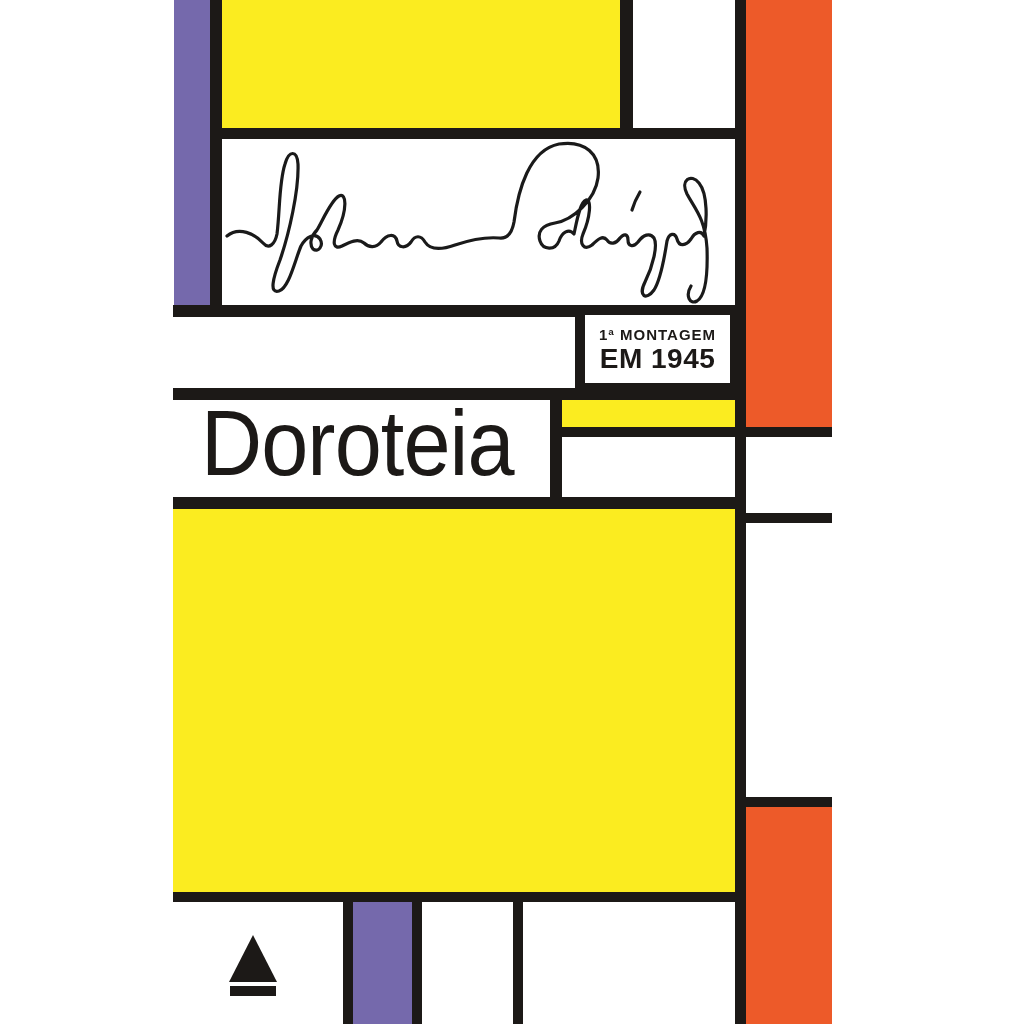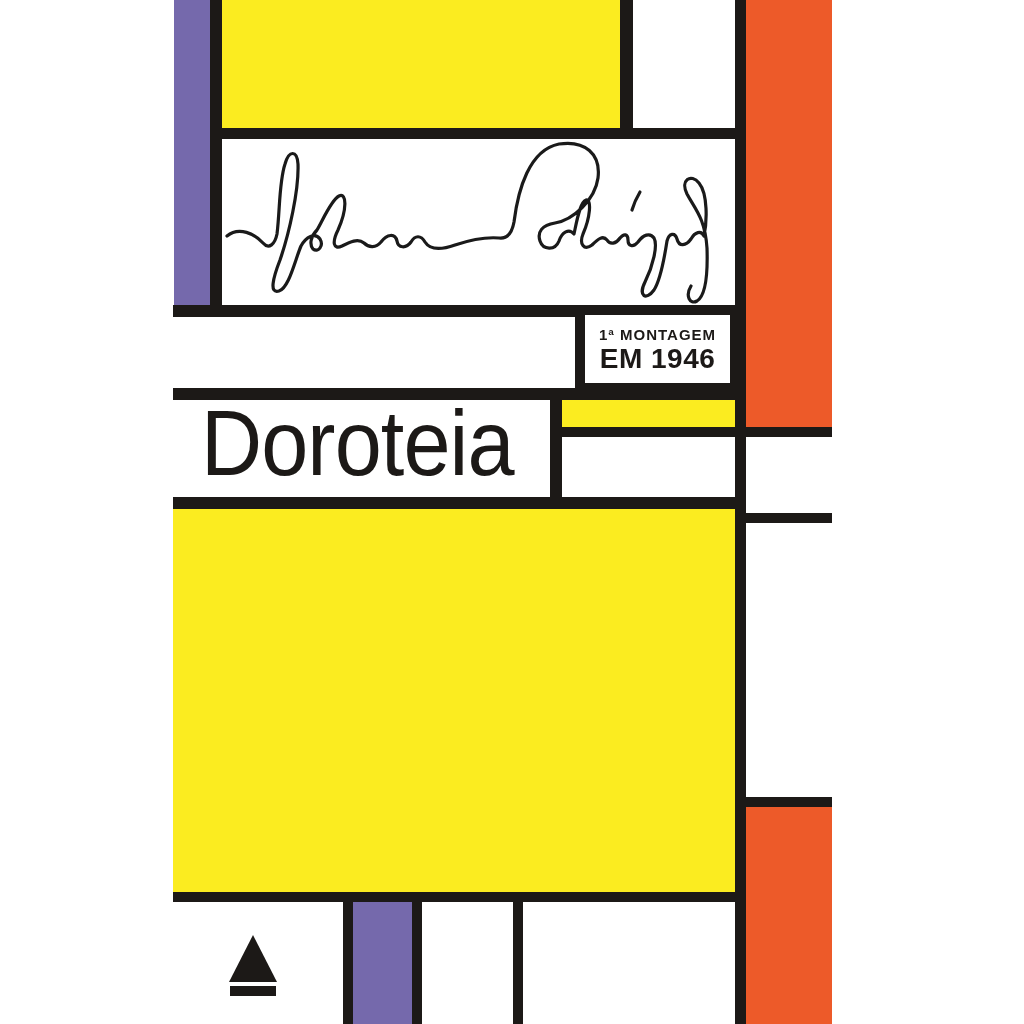--- a/index.html
+++ b/index.html
@@ -75,21 +75,21 @@
   <div class="rect black" style="left:173px;top:497px;width:573px;height:12px"></div>
   <div class="rect black" style="left:746px;top:513px;width:102px;height:10px"></div>
   <div class="rect black" style="left:746px;top:797px;width:102px;height:10px"></div>
   <div class="rect black" style="left:173px;top:892px;width:562px;height:10px"></div>
   <div class="rect black" style="left:343px;top:902px;width:10px;height:122px"></div>
   <div class="rect black" style="left:412px;top:902px;width:10px;height:122px"></div>
   <div class="rect black" style="left:513px;top:902px;width:10px;height:122px"></div>
 
   <div class="badge-box">
     <div class="badge-line1">1ª MONTAGEM</div>
-    <div class="badge-line2">EM 1946</div>
+    <div class="badge-line2">EM 1945</div>
   </div>
 
   <div class="title-text">Doroteia</div>
 
   <div class="signature-wrap" aria-label="Nelson Rodrigues">
     <svg viewBox="0 0 505 168">
       <g fill="none" stroke="#1a1a1a" stroke-width="3.2" stroke-linecap="round" stroke-linejoin="round">
         <path d="M 2 98
                  C 14 88, 30 96, 38 105
                  C 44 112, 50 106, 52 96

